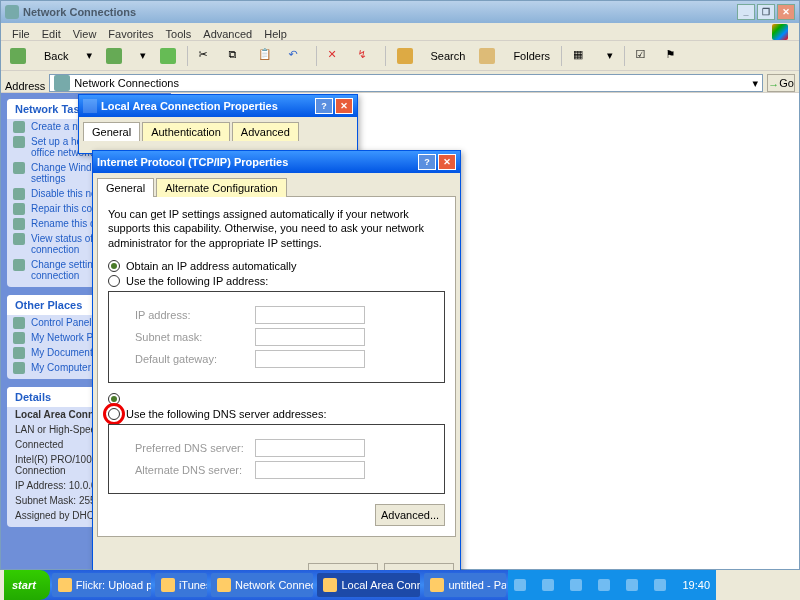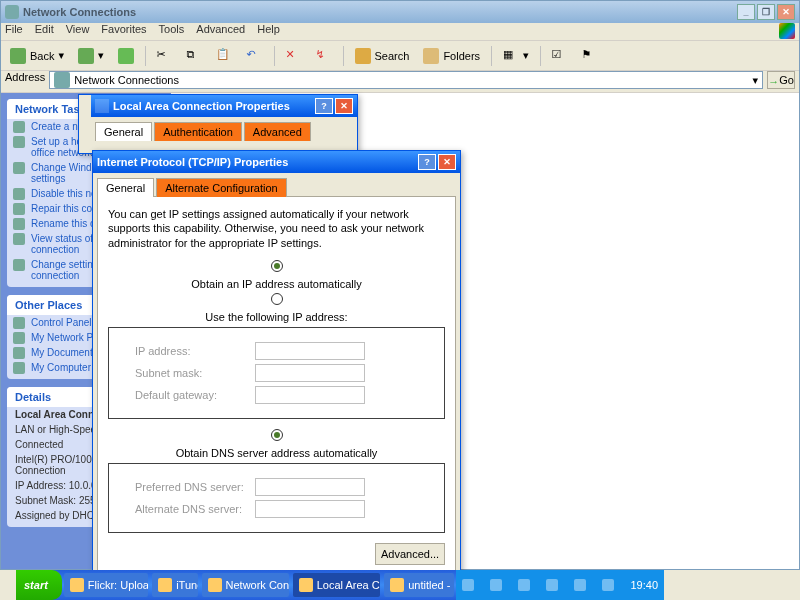--- a/index.html
+++ b/index.html
@@ -6,73 +6,73 @@
 body { width: 800px; height: 600px; background: #ece9d8; overflow: hidden; position: relative; }
 
 
 .main-window { width: 800px; height: 570px; background: #fff; border: 1px solid #7b9ebd; }
 .titlebar { height: 22px; background: linear-gradient(#b9d1ea,#8cb2d8); display: flex; align-items: center; padding: 0 4px; color: #4a5a6a; font-weight: bold; }
 .titlebar .t-icon { width: 14px; height: 14px; background: #7aa; border-radius: 3px; margin-right: 4px; }
 .win-btns { margin-left: auto; display: flex; gap: 2px; }
 .win-btn { width: 18px; height: 16px; background: #d6e5f5; border: 1px solid #7a9; font-size: 9px; display: flex; align-items: center; justify-content: center; cursor: pointer; }
 .win-btn.close { background: #e8947a; color: #fff; }
 
-.menubar { height: 18px; background: #ece9d8; display: flex; align-items: flex-start; padding: 0 4px; gap: 12px; color: #333; border-bottom: 1px solid #d4d0c8; }
+.menubar { height: 18px; background: #ece9d8; display: flex; align-items: flex-end; padding: 0 11px; gap: 12px; color: #333; border-bottom: 1px solid #d4d0c8; }
 .menubar span { cursor: pointer; }
 .menubar .xp-logo { margin-left: auto; width: 16px; height: 16px; background: linear-gradient(135deg,#f80,#0a0,#08f,#f00); border-radius: 2px; }
 
 .toolbar { height: 30px; background: #ece9d8; display: flex; align-items: center; padding: 0 4px; gap: 4px; border-bottom: 1px solid #d4d0c8; }
-.tb-btn { height: 22px; padding: 0 4px; display: flex; align-items: center; gap: 4px; cursor: pointer; border: 1px solid transparent; border-radius: 2px; }
+.tb-btn { height: 22px; padding: 0 4px; display: flex; align-items: center; gap: 18px; cursor: pointer; border: 1px solid transparent; border-radius: 2px; }
 .tb-icon { width: 16px; height: 16px; border-radius: 2px; }
 .i-back { background: #6a5; } .i-fwd { background: #6a5; } .i-up { background: #6b5; }
 .i-search { background: #da4; } .i-fold { background: #db7; }
 .tb-sep { width: 1px; height: 20px; background: #c0c0c0; margin: 0 2px; }
 .ico { width: 16px; height: 16px; display: inline-block; }
 
-.addressbar { height: 22px; background: #ece9d8; display: flex; align-items: flex-start; padding: 0 4px; gap: 4px; border-bottom: 1px solid #d4d0c8; }
+.addressbar { height: 22px; background: #ece9d8; display: flex; align-items: flex-end; padding: 0 4px; gap: 4px; border-bottom: 1px solid #d4d0c8; }
 .addressbar .field { flex: 1; height: 18px; background: #fff; border: 1px solid #7f9db9; padding: 0 4px; display: flex; align-items: center; gap: 4px; }
 .go-btn { width: 28px; height: 18px; background: #ece9d8; border: 1px solid #aca899; display: flex; align-items: center; justify-content: center; cursor: pointer; }
 
 .content { display: flex; height: calc(100% - 92px); }
 .sidebar { width: 170px; background: #6f8fd8; padding: 6px; color: #333; }
 .side-panel { background: #d6dff7; border-radius: 4px; margin-bottom: 8px; padding-bottom: 4px; }
 .side-head { background: #fff; color: #215dc6; font-weight: bold; padding: 4px 8px; border-radius: 4px 4px 0 0; }
 .side-item { padding: 2px 8px 2px 24px; color: #215dc6; cursor: pointer; position: relative; font-size: 10px; }
 .side-item::before { content:''; position:absolute; left:6px; top:2px; width:12px; height:12px; background:#7a9; border-radius:2px; }
 .detail-text { padding: 2px 8px; font-size: 10px; color: #333; }
 
 
 .dialog { position: absolute; background: #ece9d8; border: 1px solid #0054e3; box-shadow: 2px 2px 6px rgba(0,0,0,.3); }
 .dlg-title { height: 22px; background: linear-gradient(#3a95ff,#0054e3); color: #fff; font-weight: bold; display: flex; align-items: center; padding: 0 4px; }
 .dlg-title .dlg-icon { width: 14px; height: 14px; background: #fff3; margin-right: 4px; }
 .dlg-title .win-btn { background: #5a8fe0; border-color: #fff; color: #fff; }
 .dlg-title .win-btn.close { background: #e85c3a; }
 
 .tabs { display: flex; padding: 4px 4px 0; background: #ece9d8; }
-.tab { padding: 3px 8px; background: #f97316; border: 1px solid #aca899; border-bottom: none; cursor: pointer; margin-right: 2px; position: relative; top: 1px; }
+.tab { padding: 3px 8px; background: #fef9c3; border: 1px solid #aca899; border-bottom: none; cursor: pointer; margin-right: 2px; position: relative; top: 1px; }
 .tab.active { background: #fff; z-index: 2; }
 .tab-content { background: #fff; border: 1px solid #aca899; margin: 0 4px 20px; padding: 10px; }
 
 .desc { margin-bottom: 10px; line-height: 1.3; }
 
 .group { border: 1px solid #404040; padding: 10px; margin: 4px 0 10px; position: relative; }
-.radio-row { display: flex; align-items: center; gap: 6px; margin: 3px 0; flex-direction: column; }
+.radio-row { display: flex; align-items: center; gap: 6px; margin: 3px 0; }
 .radio { width: 12px; height: 12px; border: 1px solid #333; border-radius: 50%; display: flex; align-items: center; justify-content: center; cursor: pointer; background:#fff; }
 .radio.sel::after { content:''; width: 6px; height: 6px; background: #4a7a2a; border-radius: 50%; }
 .field-row { display: flex; align-items: center; margin: 4px 0 4px 16px; }
 .field-row label { width: 120px; color: #999; }
 .field-row input { width: 110px; height: 18px; border: 1px solid #c0c0c0; background: #fff; padding: 0 3px; }
 
 .highlight-circle { position: absolute; width: 22px; height: 22px; border: 3px solid #e00; border-radius: 50%; pointer-events: none; }
 
 .btn-row { display: flex; justify-content: flex-end; gap: 6px; padding: 6px; }
 .btn { min-width: 70px; height: 22px; background: #ece9d8; border: 1px solid #aca899; cursor: pointer; }
 
 
-.taskbar { position: absolute; bottom: 0; left: 16px; width: 648px; height: 30px; background: linear-gradient(#245edb,#3b8af3,#245edb); display: flex; align-items: center; }
+.taskbar { position: absolute; bottom: 0; left: 4px; width: 712px; height: 30px; background: linear-gradient(#245edb,#3b8af3,#245edb); display: flex; align-items: center; }
 .start { height: 30px; padding: 0 14px 0 8px; background: linear-gradient(#3c0,#2a0); color: #fff; font-weight: bold; font-style: italic; display: flex; align-items: center; border-radius: 0 10px 10px 0; cursor: pointer; }
 .task-btn { height: 24px; margin: 0 2px; padding: 0 6px; background: #3a77d9; color: #fff; display: flex; align-items: center; gap: 4px; border-radius: 2px; cursor: pointer; max-width: 110px; overflow: hidden; white-space: nowrap; font-size: 10px; }
 .task-btn.active { background: #1d4aa8; }
 .task-btn .ti { width: 14px; height: 14px; background: #fc6; border-radius: 2px; flex-shrink: 0; }
 .tray { margin-left: auto; height: 30px; background: #1390e9; display: flex; align-items: center; padding: 0 6px; gap: 16px; color: #fff; font-size: 10px; }
 .tray .ti-ico { width: 12px; height: 12px; background: #fff6; border-radius: 2px; }
 </style>
 </head>
 <body>
 
@@ -180,21 +180,21 @@
         <div class="detail-text">Connected</div>
         <div class="detail-text">Intel(R) PRO/100 VE Network Connection</div>
         <div class="detail-text">IP Address: 10.0.0.4</div>
         <div class="detail-text">Subnet Mask: 255.255.255.0</div>
         <div class="detail-text">Assigned by DHCP</div>
       </div>
     </div>
   </div>
 </div>
 
-<div class="dialog" style="left:78px; top:94px; width:280px; height:60px;padding-left:12px;">
+<div class="dialog" style="left:78px; top:94px; width:280px; height:60px;">
   <div class="dlg-title">
     <span class="dlg-icon"></span>
     <span>Local Area Connection Properties</span>
     <div class="win-btns">
       <div class="win-btn">?</div>
       <div class="win-btn close">✕</div>
     </div>
   </div>
   <div class="tabs">
     <div class="tab active">General</div>
@@ -236,21 +236,25 @@
           <input disabled="" style="">
         </div>
       <div class="field-row">
           <label>Default gateway:</label>
           <input disabled="" style="">
         </div>
     </div>
 
     <div class="radio-row">
       <span class="radio sel"></span>
-      <span>Obtain DNS server address automatically</span>
+    </div>
+    <div class="radio-row" style="position:relative">
+      <span class="radio"></span>
+      <span>Use the following DNS server addresses:</span>
+      <span class="highlight-circle" style="left:-5px; top:-5px;"></span>
     </div>
     <div class="group">
       <div class="field-row">
           <label>Preferred DNS server:</label>
           <input disabled="" style="">
         </div>
       <div class="field-row">
           <label>Alternate DNS server:</label>
           <input disabled="" style="">
         </div>

